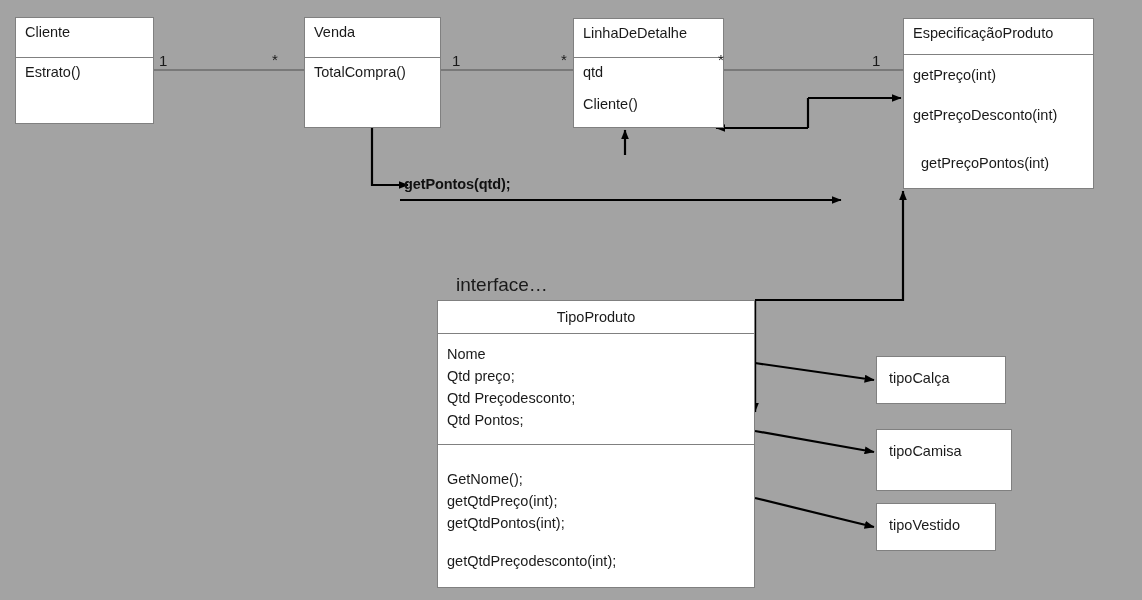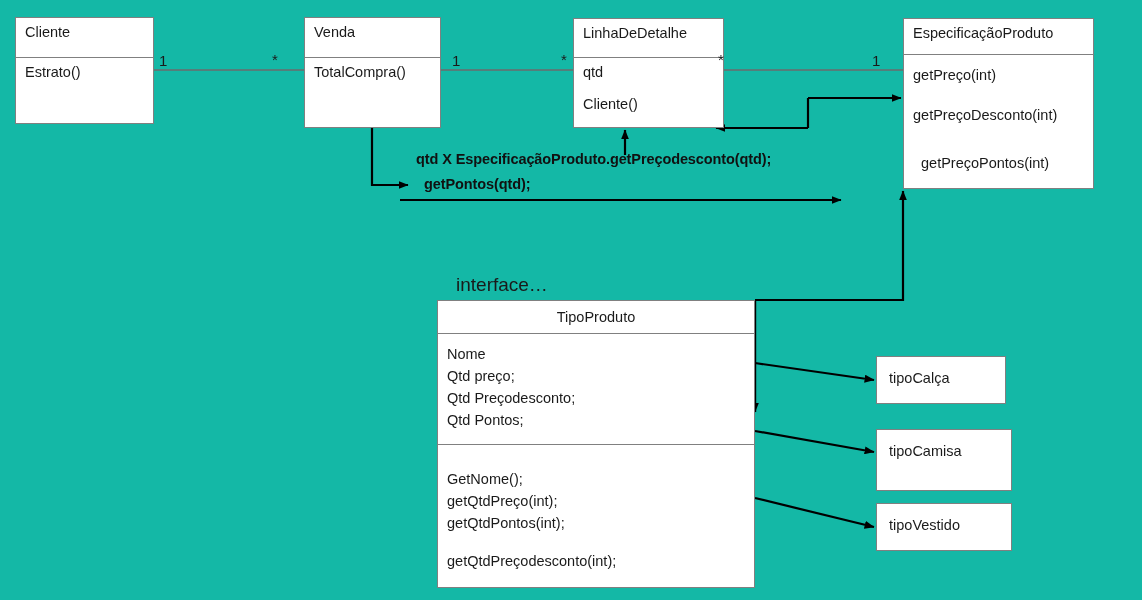--- a/index.html
+++ b/index.html
@@ -1,18 +1,18 @@
 <!DOCTYPE html>
 <html><head>
 <meta charset="utf-8">
 <style>
   html,body{margin:0;padding:0;background:#ffffff;}
   body{width:1142px;height:600px;overflow:hidden;
        font-family:"Liberation Sans","DejaVu Sans",sans-serif;color:#1a1a1a;}
-  #canvas{position:relative;width:1142px;height:600px;background:#14b8a6;}
+  #canvas{position:relative;width:1142px;height:600px;background:#a3a3a3;}
   svg#wires{position:absolute;left:0;top:0;width:1142px;height:600px;pointer-events:none;}
 
   .uml-box{position:absolute;box-sizing:border-box;background:#fff;
            border:1px solid #808080;}
   .uml-box .divider{position:absolute;left:0;right:0;height:0;
                     border-top:1px solid #808080;}
   .uml-title{position:absolute;left:9px;top:6px;font-size:14.5px;
              white-space:nowrap;color:#1a1a1a;}
   .uml-title.center{left:0;right:0;text-align:center;}
   .uml-line{position:absolute;font-size:14.5px;white-space:nowrap;color:#1a1a1a;}
@@ -88,22 +88,21 @@
     <div class="uml-line" style="left:9px;top:136px;margin-left:8px;">getPreçoPontos(int)</div>
   </div>
 
   <div class="mult" style="left:159px;top:53px;">1</div>
   <div class="mult" style="left:272px;top:52px;">*</div>
   <div class="mult" style="left:452px;top:53px;">1</div>
   <div class="mult" style="left:561px;top:52px;">*</div>
   <div class="mult" style="left:718px;top:52px;">*</div>
   <div class="mult" style="left:872px;top:53px;">1</div>
 
-  <div class="note" style="left:416px;top:151px;">qtd X EspecificaçãoProduto.getPreçodesconto(qtd);</div>
-  <div class="note" style="left:424px;top:176px;text-align:center;">getPontos(qtd);</div>
+  <div class="note" style="left:404px;top:176px;text-align:center;">getPontos(qtd);</div>
 
   <div class="stereo" style="left:456px;top:274px;">interface…</div>
 
   <div class="uml-box" style="left:437px;top:300px;width:318px;height:288px;">
     <div class="uml-title center" style="top:8px;">TipoProduto</div>
     <div class="divider" style="top:32px;"></div>
     <div class="divider" style="top:143px;"></div>
 
     <div class="uml-line" style="left:9px;top:45px;">Nome</div>
     <div class="uml-line" style="left:9px;top:67px;">Qtd preço;</div>
@@ -117,17 +116,17 @@
   </div>
 
   <div class="uml-box" style="left:876px;top:356px;width:130px;height:48px;">
     <div class="small-box-label">tipoCalça</div>
   </div>
 
   <div class="uml-box" style="left:876px;top:429px;width:136px;height:62px;">
     <div class="small-box-label">tipoCamisa</div>
   </div>
 
-  <div class="uml-box" style="left:876px;top:503px;width:136px;height:48px;">
+  <div class="uml-box" style="left:876px;top:503px;width:120px;height:48px;">
     <div class="small-box-label">tipoVestido</div>
   </div>
 
 </div>
 
 </body></html>

